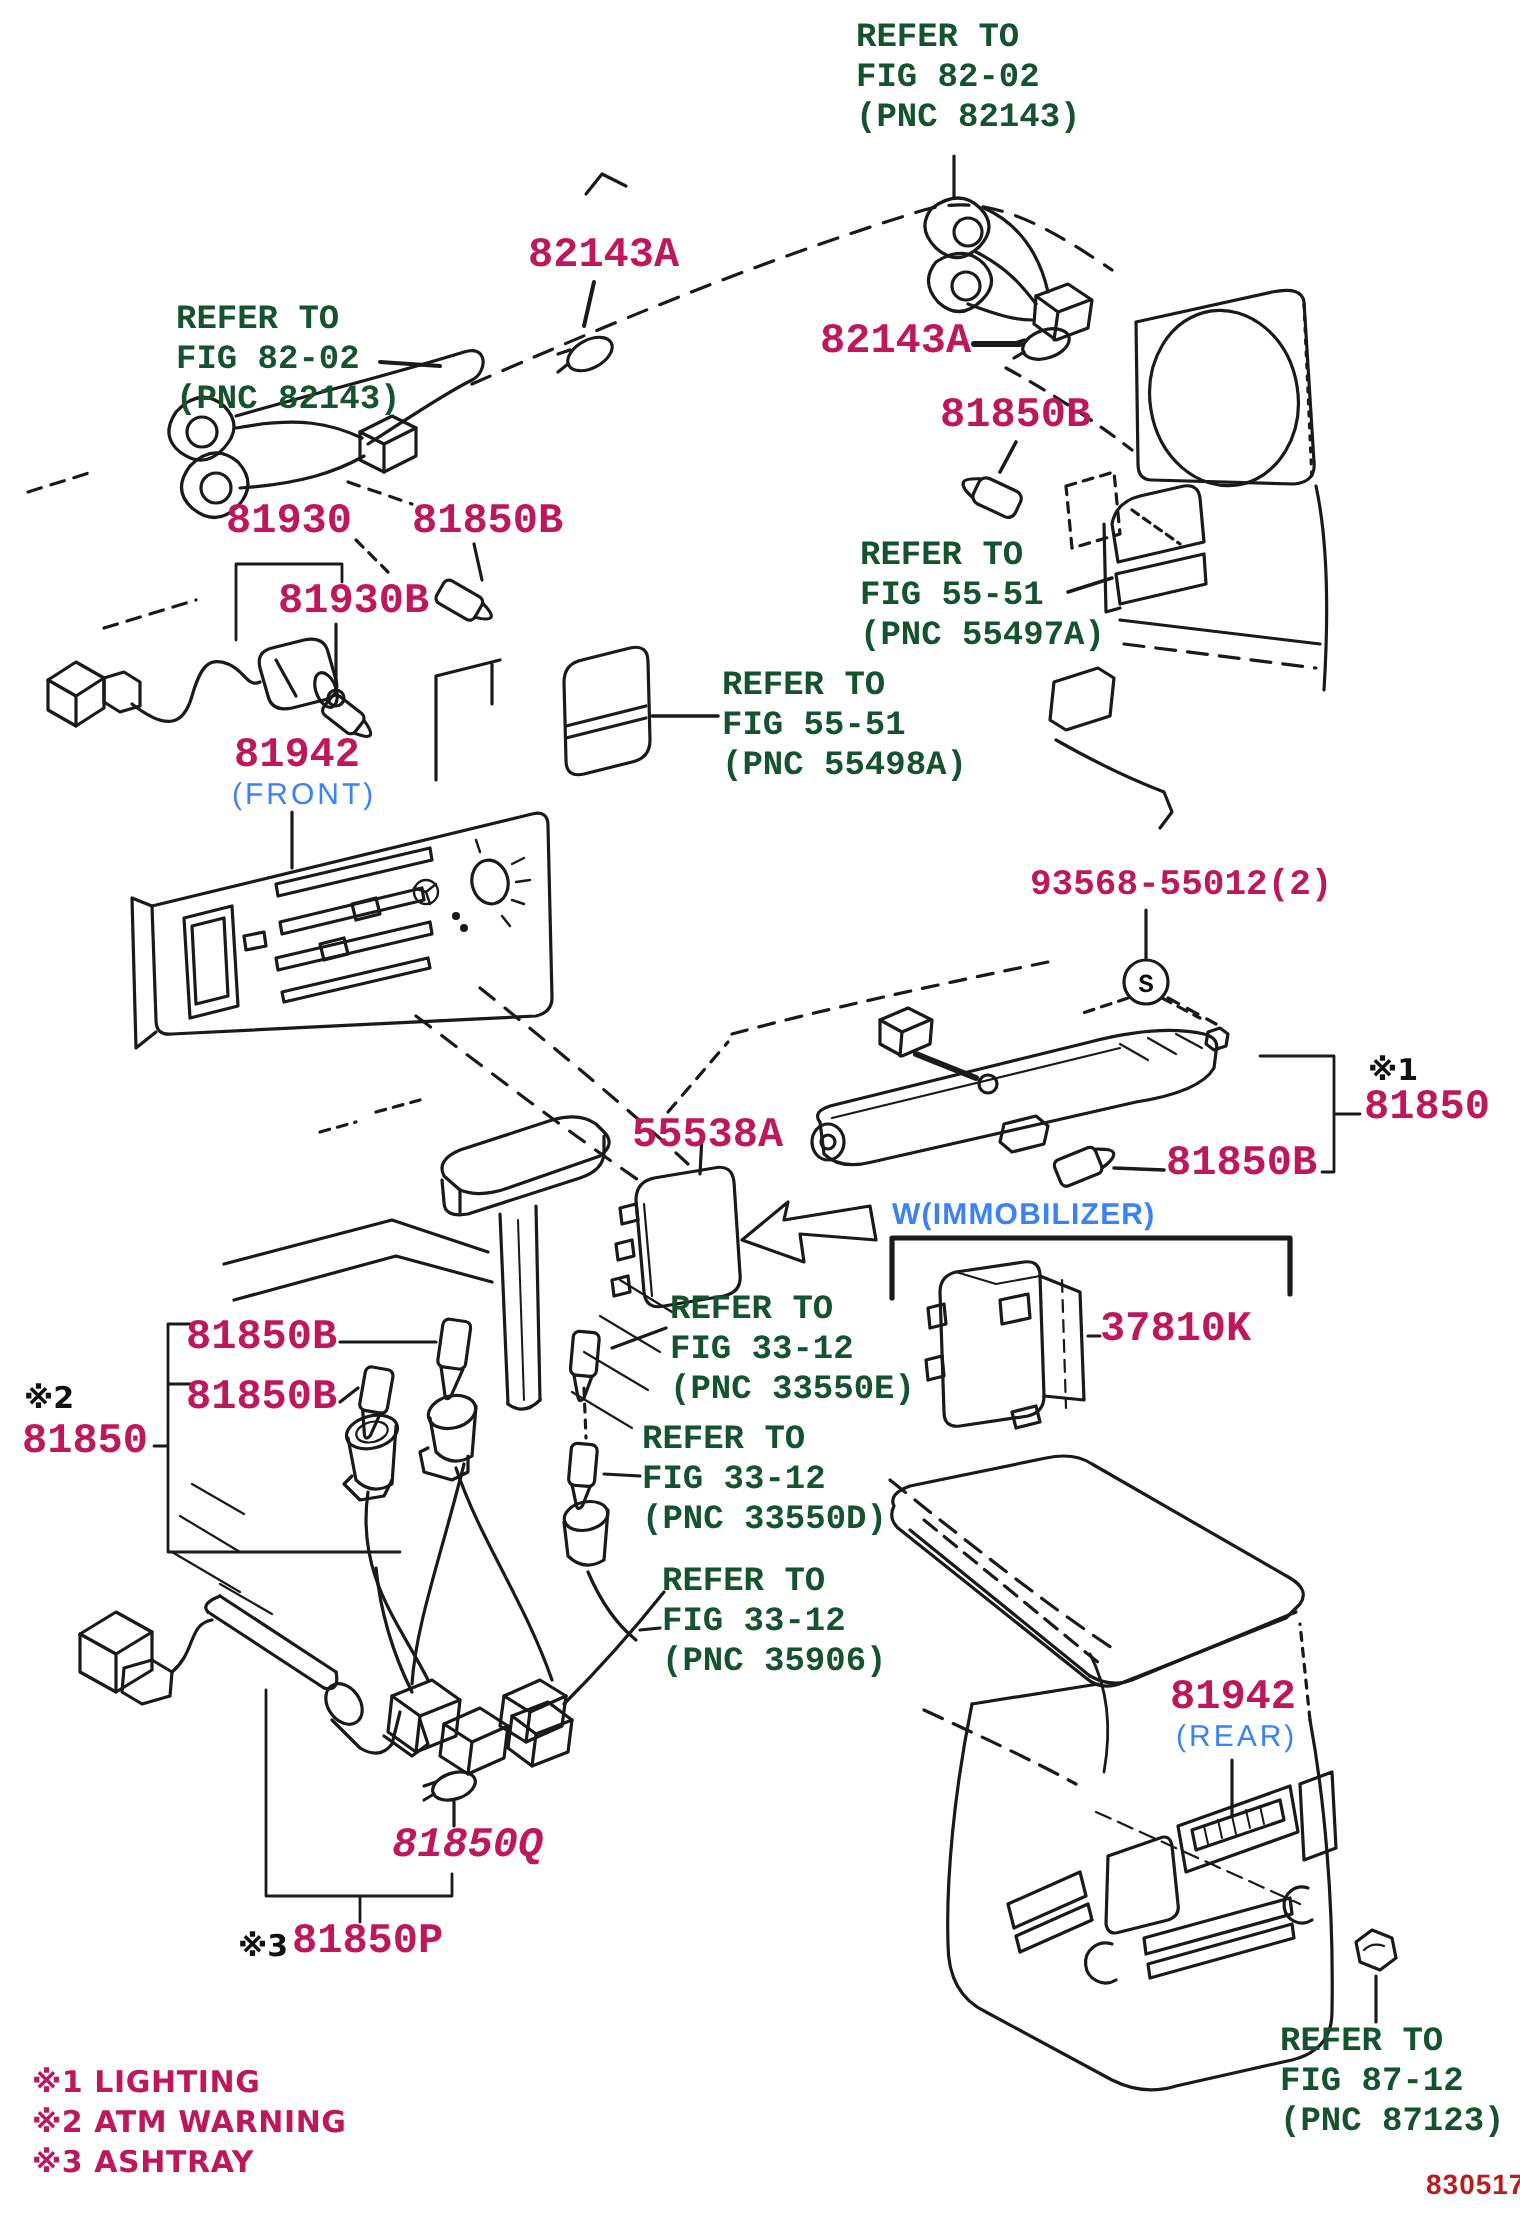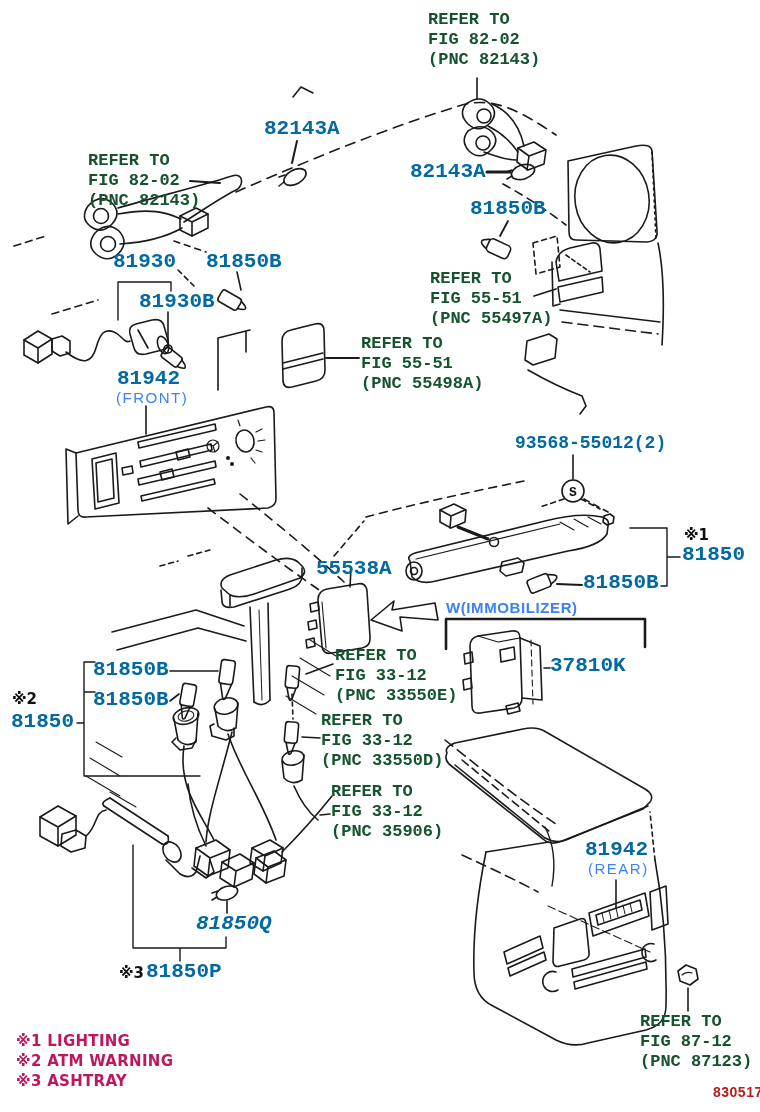--- a/index.html
+++ b/index.html
@@ -1,19 +1,19 @@
 <!DOCTYPE html>
 <html><head>
 <meta charset="utf-8">
 <style>
   html,body{margin:0;padding:0;background:#fff;}
   #stage{position:relative;width:760px;height:1112px;background:#ffffff;overflow:hidden;
          font-family:"Liberation Sans",sans-serif;}
   svg.art{position:absolute;left:0;top:0;}
-  .pn{position:absolute;font:700 21px "Liberation Mono",monospace;color:#0369a1;white-space:nowrap;}
+  .pn{position:absolute;font:700 21px "Liberation Mono",monospace;color:#be185d;white-space:nowrap;}
   .pn.sm{font-size:18px;}
   .note{position:absolute;font:700 17px "Liberation Mono",monospace;line-height:20px;color:#14532d;white-space:pre-line;}
   .sub{position:absolute;font:400 15px "Liberation Sans",sans-serif;letter-spacing:1.5px;color:#3b82f6;white-space:nowrap;}
   .star{position:absolute;font:700 15px "DejaVu Sans",sans-serif;color:#111;white-space:nowrap;}
   .legend{position:absolute;left:16px;top:1032px;}
   .legend-line{font:600 15px "DejaVu Sans",sans-serif;color:#be185d;margin-bottom:2px;letter-spacing:.3px;}
   .code{position:absolute;font:600 14px "Liberation Sans",sans-serif;color:#b91c1c;letter-spacing:.5px;padding-left:20px;}
   .smark{font:700 13px "Liberation Mono",monospace;fill:#0d0d0d;}
 </style>
 </head>

